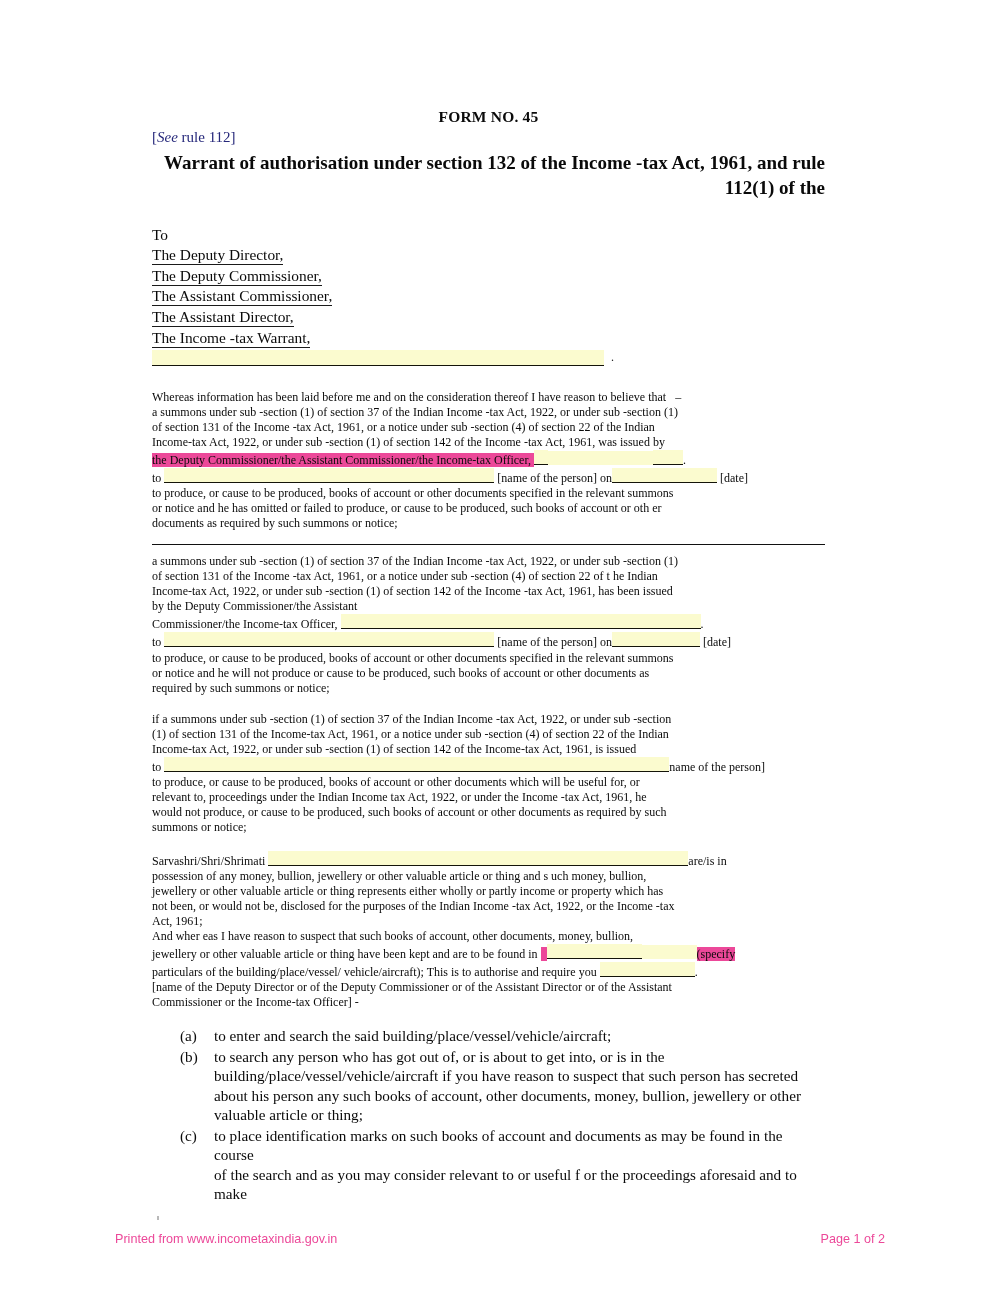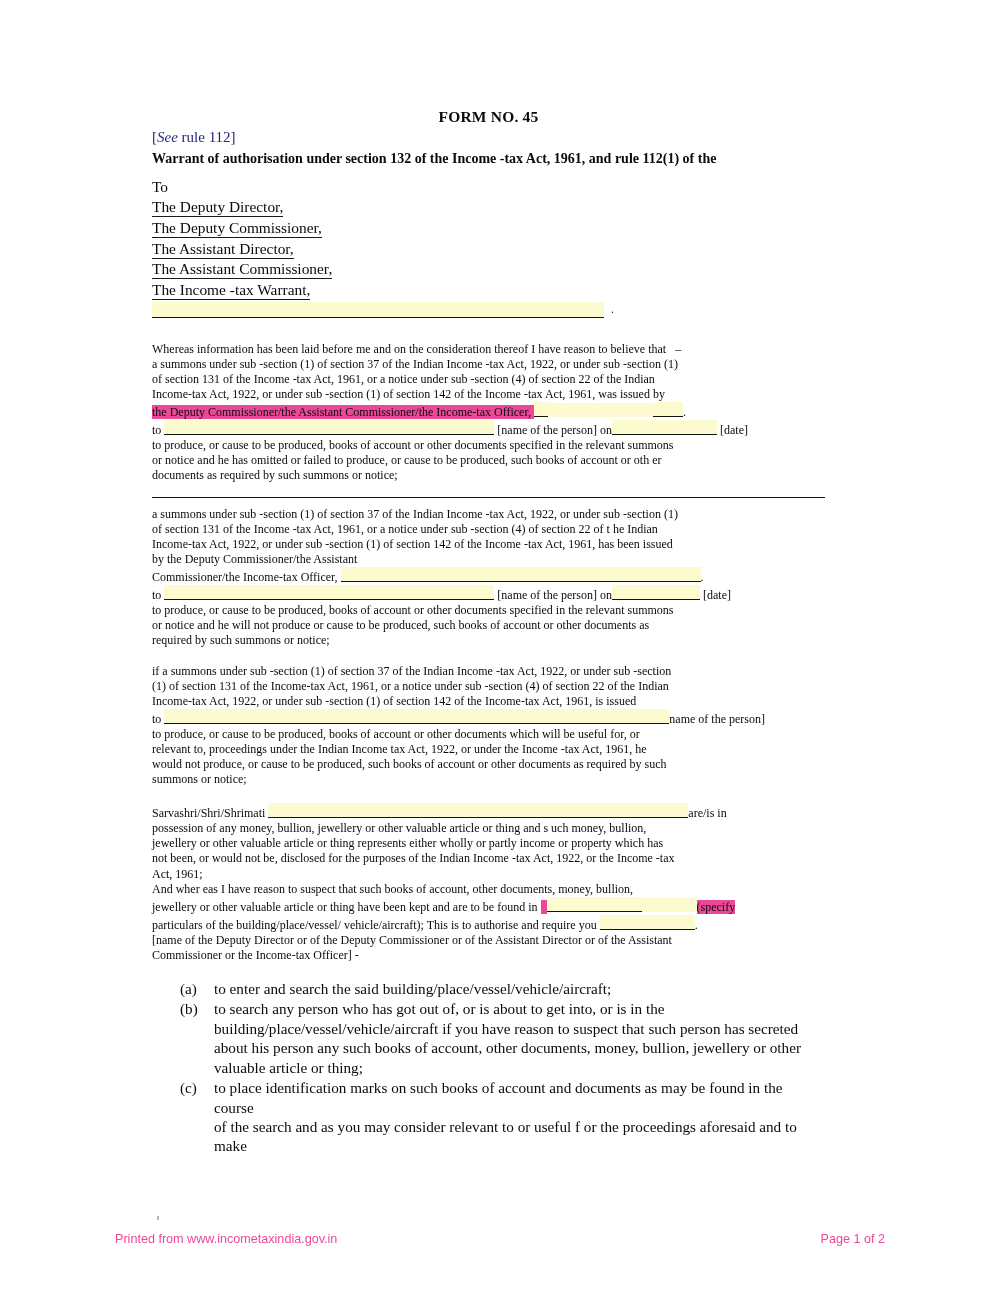--- a/index.html
+++ b/index.html
@@ -41,25 +41,25 @@
     margin: 0 0 3px 0;
   }
   .see-rule {
     text-align: left;
     font-size: 15px;
     color: #25277a;
     margin: 0 0 4px 0;
   }
   .see-rule .ital { font-style: italic; }
   .warrant-title {
-    text-align: left;
+    text-align: right;
     font-weight: bold;
-    font-size: 14px;
+    font-size: 19px;
     line-height: 1.32;
-    margin: 0 0 10px 0;
+    margin: 0 0 26px 0;
   }
 
   
   .to-label {
     font-size: 15.4px;
     line-height: 1.22;
     margin: 0 0 1px 0;
   }
   .addressee {
     font-size: 15.4px;
@@ -194,22 +194,22 @@
     <div class="see-rule"><span>[</span><span class="ital">See</span><span> rule 112]</span></div>
 
     <div class="warrant-title">
       <div>Warrant of authorisation under section 132 of the Income -tax Act, 1961, and rule 112(1) of the</div>
     </div>
 
     <div class="to-label">To</div>
     <ul class="addressee">
       <li><span>The Deputy Director,</span></li>
       <li><span>The Deputy Commissioner,</span></li>
+      <li><span>The Assistant Commissioner,</span></li>
       <li><span>The Assistant Director,</span></li>
-      <li><span>The Assistant Commissioner,</span></li>
       <li><span>The Income -tax Warrant,</span></li>
     </ul>
     <span class="blank-line w-short">
         <span class="dot">.</span>
       </span>
 
     <div class="gap-lg"></div>
 
     <div class="para">
       <span>Whereas information has been laid before me and on the consideration thereof I have reason to believe that</span>

